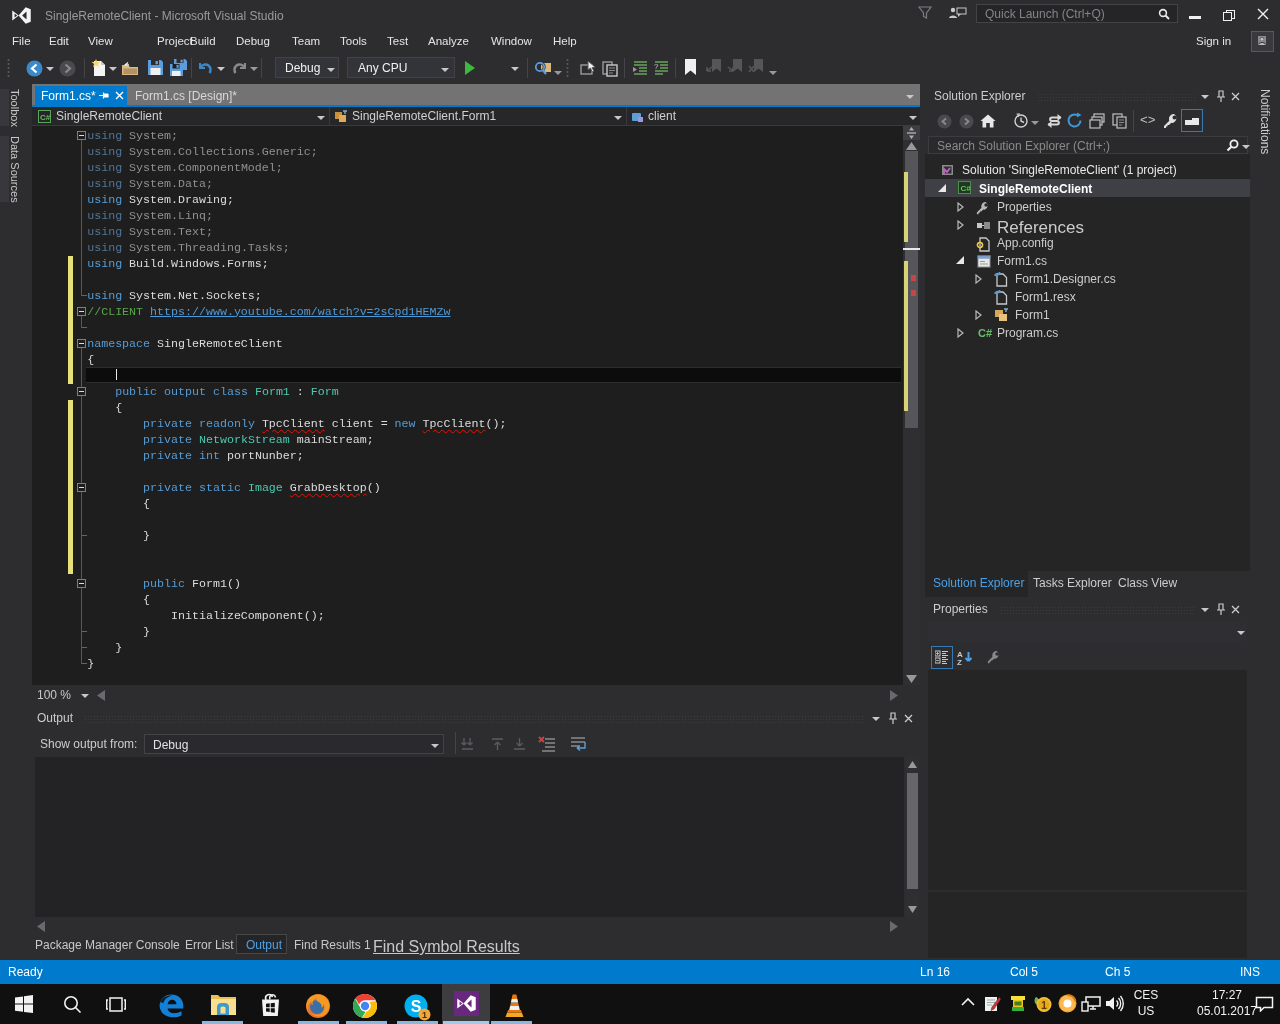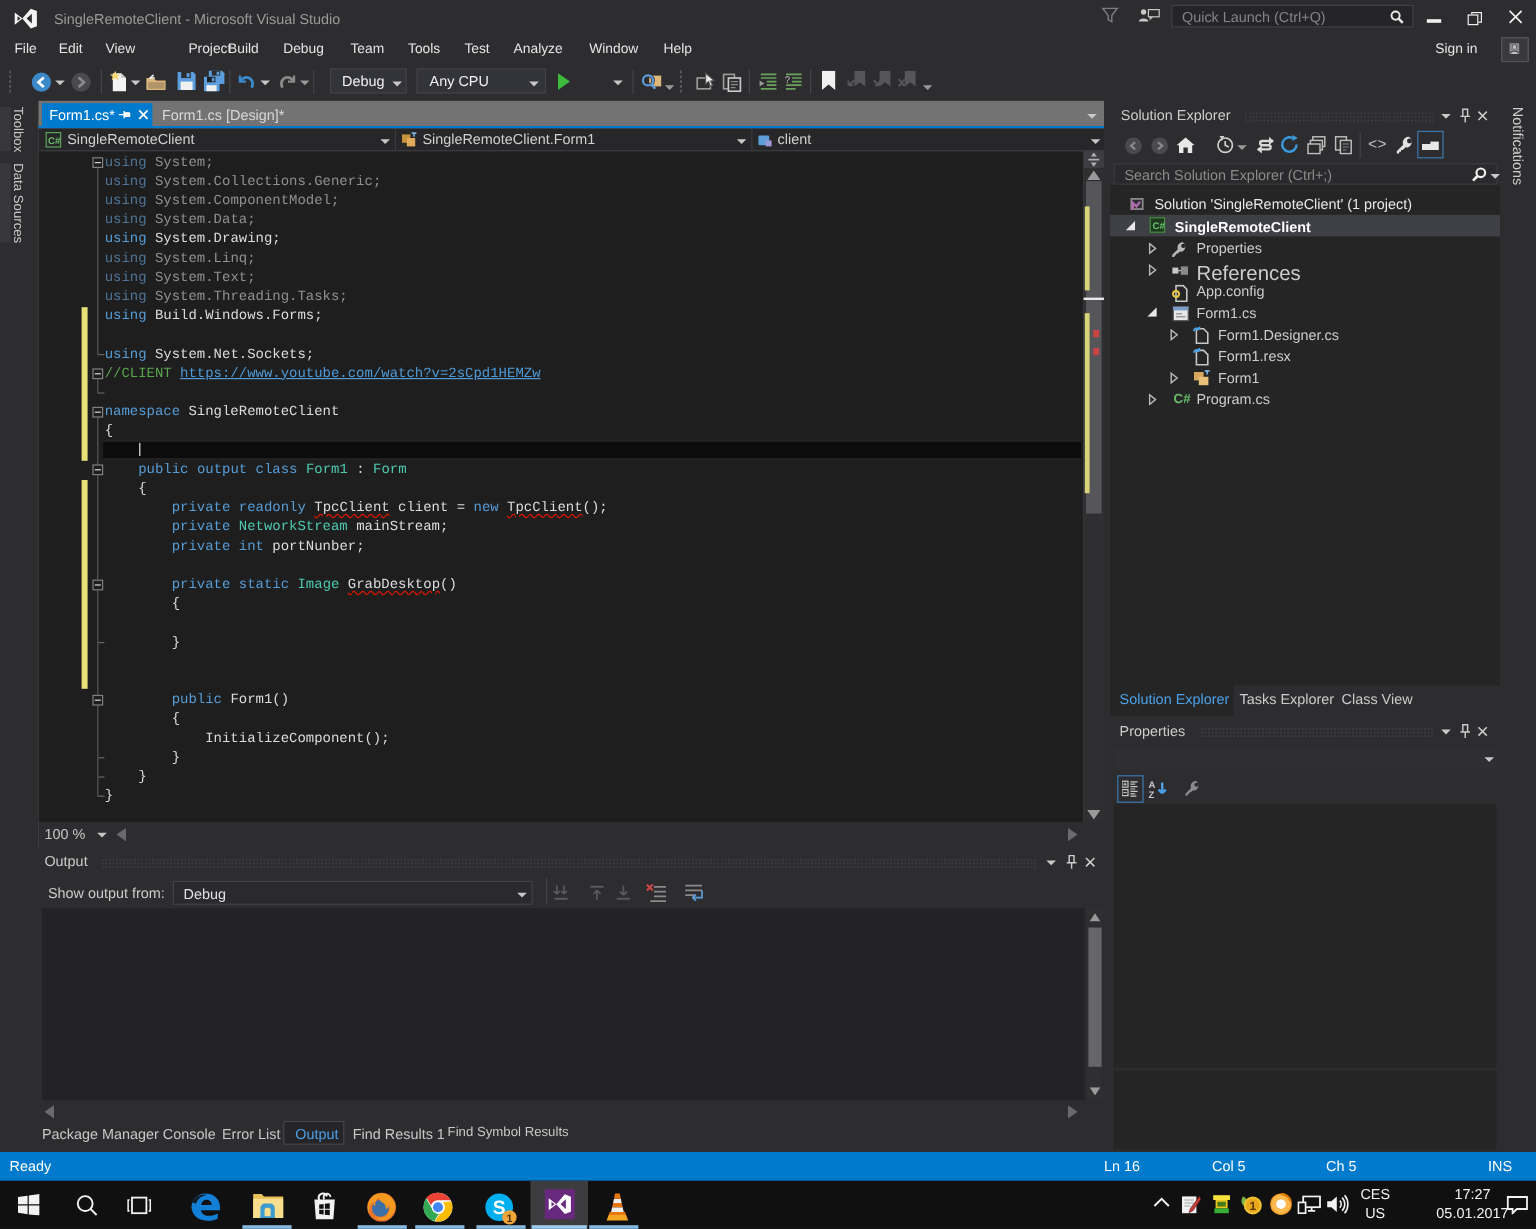--- a/index.html
+++ b/index.html
@@ -400,21 +400,21 @@
   <svg class="abs" style="left:858px;top:215px;" width="8" height="11" viewBox="0 0 8 11">
       <path d="M0 0 L8 5.5 L0 11 Z" fill="#6a6a6e"></path>
     </svg>
 
   <div class="abs" style="left:3px;top:232px;font-size:12px;color:#c8c8c8;">Package Manager Console</div>
   <div class="abs" style="left:153px;top:232px;font-size:12px;color:#c8c8c8;">Error List</div>
   <div class="abs" style="left:204px;top:228px;width:51px;height:20px;background:#252528;border:1px solid #464649;box-sizing:border-box;">
       <div class="abs" style="left:9px;top:3px;font-size:12px;color:#4ba0e8;">Output</div>
     </div>
   <div class="abs" style="left:262px;top:232px;font-size:12px;color:#c8c8c8;">Find Results 1</div>
-  <div class="abs" style="left:341px;top:232px;font-size:11px;color:#c8c8c8;">Find Symbol Results</div>
+  <div class="abs" style="left:341px;top:232px;font-size:16px;color:#c8c8c8;text-decoration:underline;">Find Symbol Results</div>
 </div>
 
 <div class="abs" id="rightpanel" style="left:925px;top:84px;width:325px;height:876px;background:#2d2d30;">
 
   <div class="abs" style="left:9px;top:5px;font-size:12px;color:#cccccc;">Solution Explorer</div>
   <div class="abs dots" style="left:112px;top:9px;width:158px;height:10px;"></div>
   <div class="caret abs" style="left:275px;top:9px;"></div>
   <svg class="abs" style="left:291px;top:6px;" width="10" height="13" viewBox="0 0 10 13">
       <path d="M3 1 L7 1 L7 7 L3 7 Z M1 7 L9 7 M5 7 L5 12" stroke="#cccccc" stroke-width="1.2" fill="none"></path>
     </svg>

